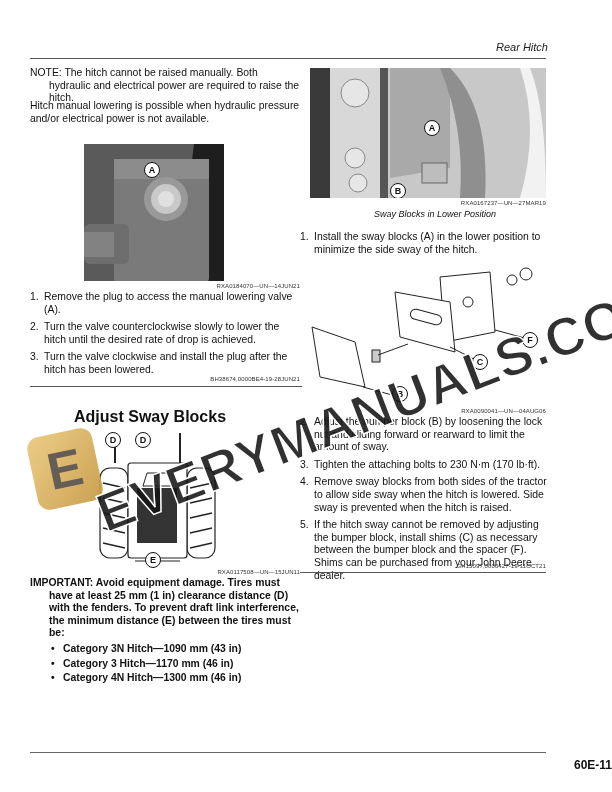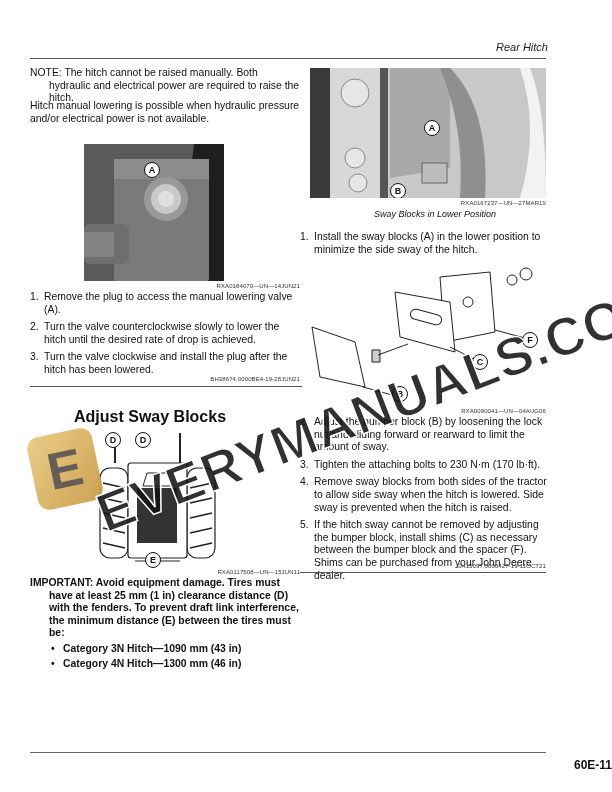--- a/index.html
+++ b/index.html
@@ -102,20 +102,21 @@
   <div class="callout" style="left:40px; top:4px;">D</div>
   <div class="callout" style="left:50px; top:124px;">E</div>
 </div>
 <div class="abs caption-id" style="left:150px; top:569px; width:150px;">RXA0117508—UN—15JUN11</div>
 
 <div class="abs important">
   <span>IMPORTANT: Avoid equipment damage. Tires must</span>
   <span class="indent">have at least 25 mm (1 in) clearance distance (D) with the fenders. To prevent draft link interference, the minimum distance (E) between the tires must be:</span>
   <ul class="bullets">
     <li>Category 3N Hitch—1090 mm (43 in)</li>
+    <li>Category 3 Hitch—1170 mm (46 in)</li>
     <li>Category 4N Hitch—1300 mm (46 in)</li>
   </ul>
 </div>
 
 <div class="abs photo" style="left:310px; top:68px; width:236px; height:130px; background:#bdbdbd;">
   <svg width="236" height="130">
     <rect width="236" height="130" fill="#c8c8c8"></rect>
     <rect x="0" y="0" width="20" height="130" fill="#3a3a3a"></rect>
     <rect x="20" y="0" width="50" height="130" fill="#d8d8d8"></rect>
     <circle cx="45" cy="25" r="14" fill="#e6e6e6" stroke="#888"></circle>

